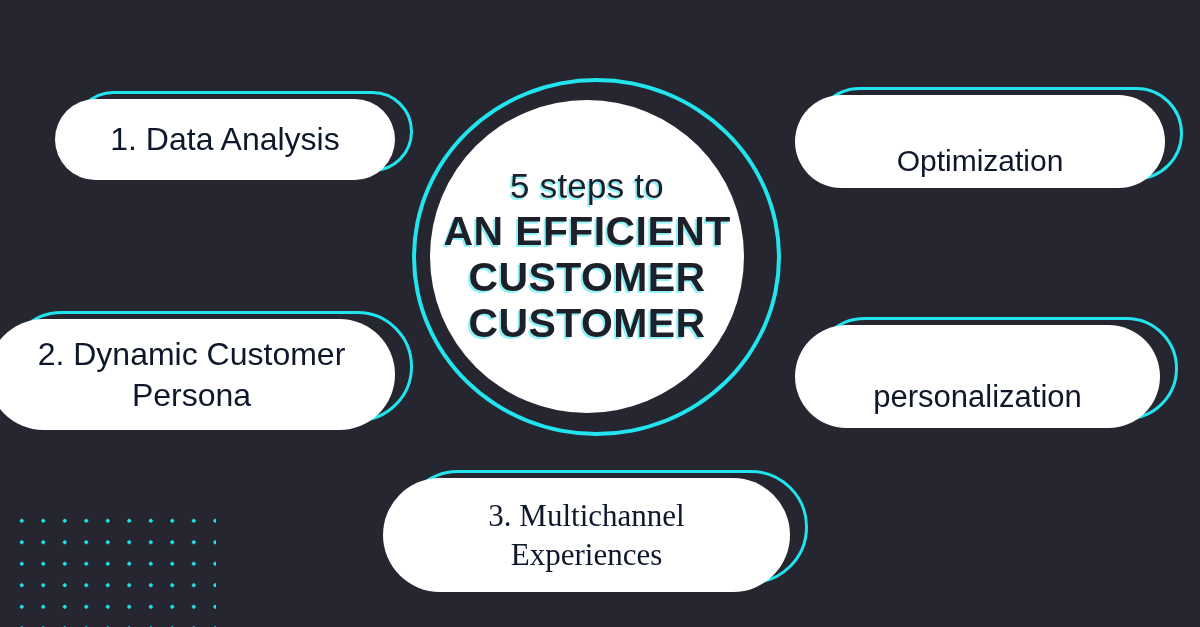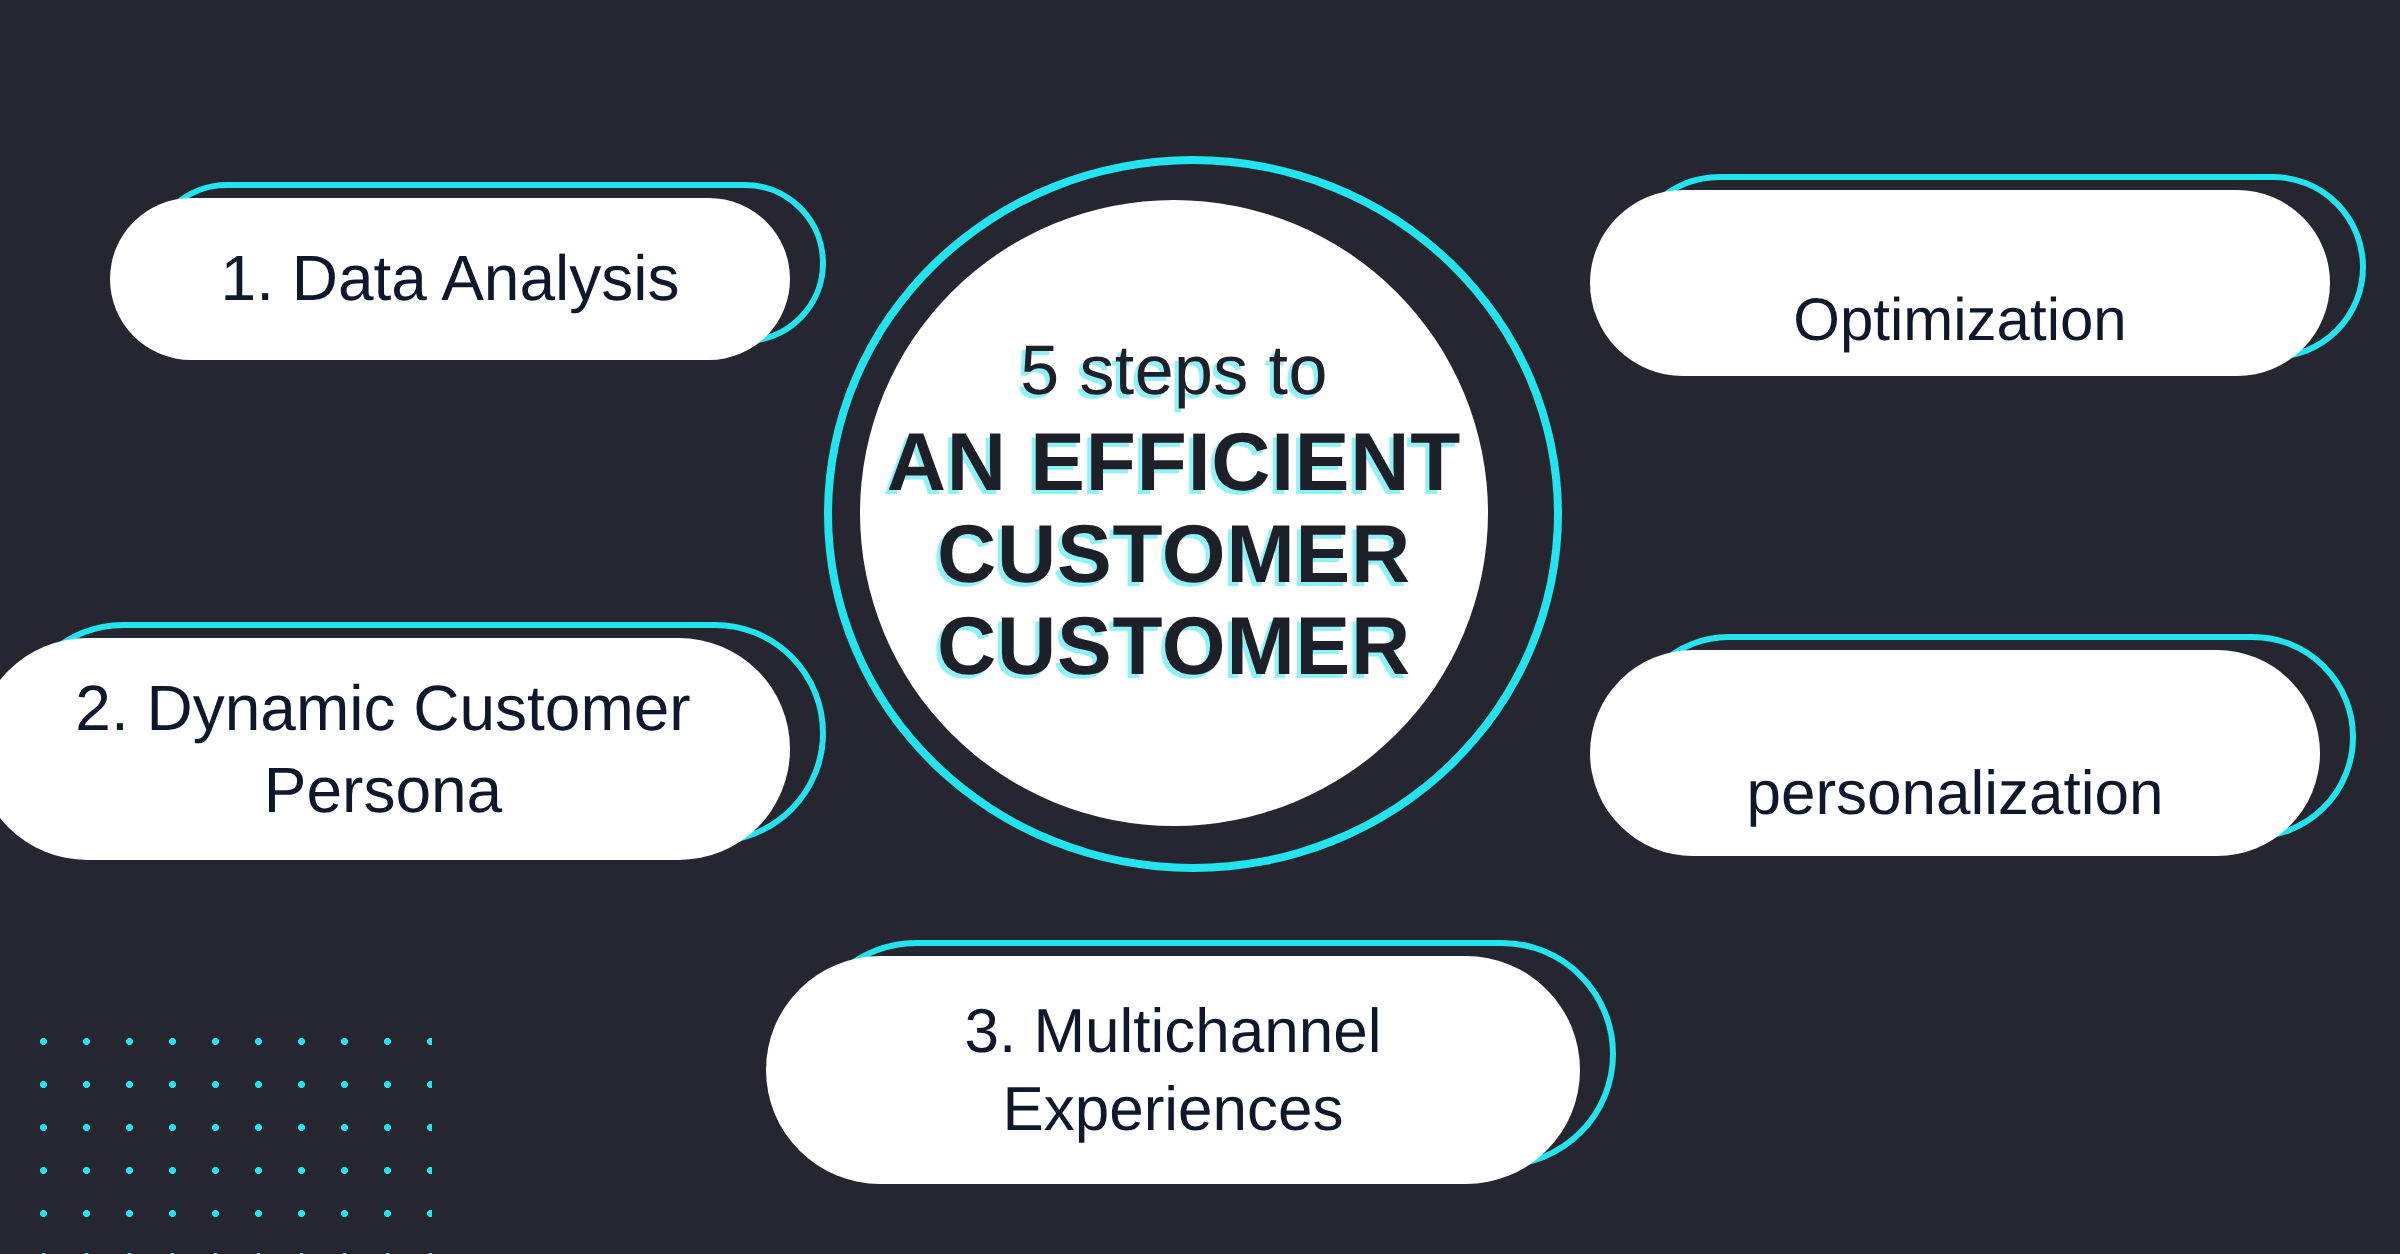--- a/index.html
+++ b/index.html
@@ -122,21 +122,21 @@
 
   
   #step-1 { left: 55px;  top: 99px;  width: 340px; height: 81px;  }
   #step-2 { left: -12px; top: 319px; width: 407px; height: 111px; }
   #step-3 { left: 383px; top: 478px; width: 407px; height: 114px; }
   #step-4 { left: 795px; top: 325px; width: 365px; height: 103px; }
   #step-5 { left: 795px; top: 95px;  width: 370px; height: 93px;  }
 
   #step-1 .step-label { font-size: 32px; }
   #step-2 .step-label { font-size: 32px; }
-  #step-3 .step-label { font-size: 31px; }
+  #step-3 .step-label { font-size: 31px; font-family: Liberation Serif, serif; }
   #step-4 .step-label { font-size: 31px; }
   #step-5 .step-label { font-size: 30px; }
 
   
   #step-2 .step-outline { left: 18px; }
   #step-3 .step-outline { bottom: 8px; }
 </style>
 </head>
 <body>
 

